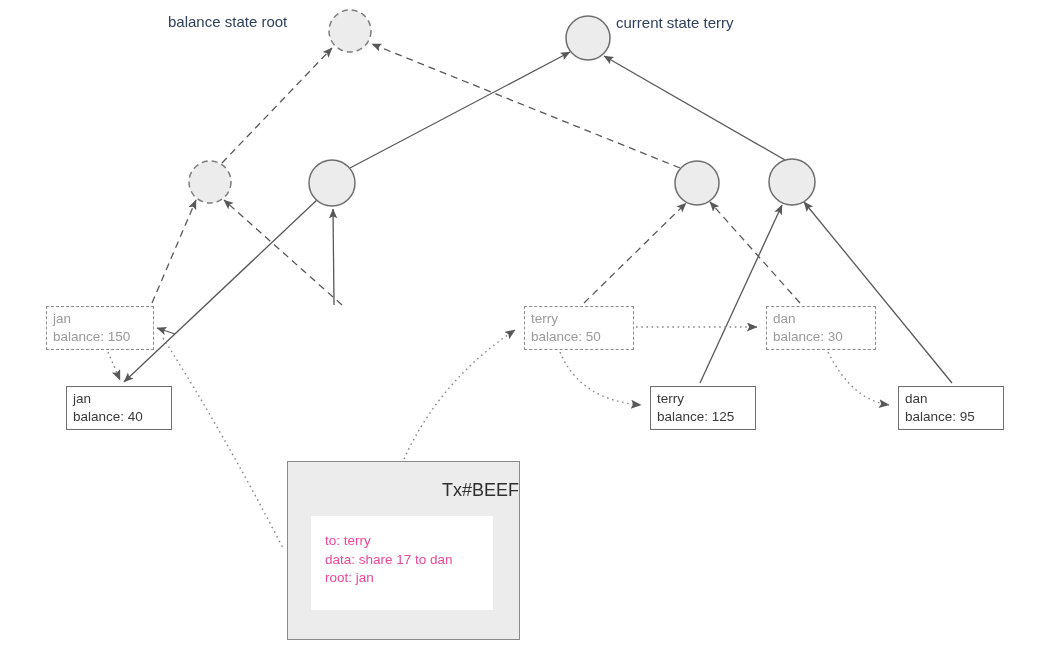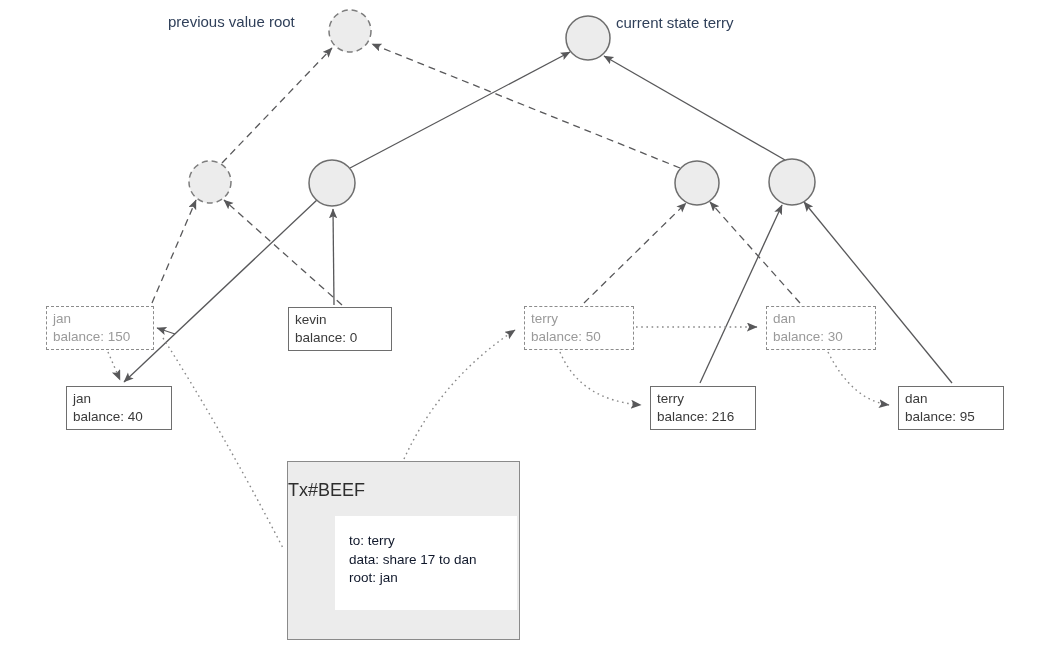--- a/index.html
+++ b/index.html
@@ -44,33 +44,32 @@
 
   .txbox{
     position:absolute;
     box-sizing:border-box;
     background:#ececec;
     border:1.4px solid #8a8a8a;
   }
   .tx-title{
     position:absolute;
     left:0;right:0;top:18px;
-    text-align:left;
+    text-align:right;
     font-size:18px;
     color:#2e2e2e;
   }
   .tx-inner{
     position:absolute;
     background:#ffffff;
     font-size:13.5px;
     line-height:18.5px;
-    color:#0f172a;
+    color:#ec4899;
     padding:16px 0 0 14px;
     box-sizing:border-box;
-    margin-left:24px;
   }
   .tx-inner .ln{white-space:nowrap;}
 </style>
 </head>
 <body>
 
 <div id="stage">
 
   <svg id="edges" viewBox="0 0 1042 658">
     <defs>
@@ -124,46 +123,42 @@
     <path d="M 404 459 Q 440 380 515 330" fill="none" stroke="#888888" stroke-width="1.4" stroke-dasharray="1.6,3.6" marker-end="url(#ah-dot)"></path>
 
     <circle cx="350" cy="31" r="21" fill="#ececec" stroke="#7d7d7d" stroke-width="1.5" stroke-dasharray="6,4"></circle>
     <circle cx="588" cy="38" r="22" fill="#ececec" stroke="#6e6e6e" stroke-width="1.5"></circle>
     <circle cx="210" cy="182" r="21" fill="#ececec" stroke="#7d7d7d" stroke-width="1.5" stroke-dasharray="6,4"></circle>
     <circle cx="332" cy="183" r="23" fill="#ececec" stroke="#6e6e6e" stroke-width="1.5"></circle>
     <circle cx="697" cy="183" r="22" fill="#ececec" stroke="#6e6e6e" stroke-width="1.5"></circle>
     <circle cx="792" cy="182" r="23" fill="#ececec" stroke="#6e6e6e" stroke-width="1.5"></circle>
   </svg>
 
-  <div class="root-label" style="left:168px;top:13px;">previous value root</div>
+  <div class="root-label" style="left:168px;top:13px;">balance state root</div>
   <div class="root-label" style="left:616px;top:14px;">current state terry</div>
 
   <div class="node-box prev" style="left:46px;top:306px;width:108px;height:44px;">
     <span class="ln">jan</span>
     <span class="ln">balance: 150</span>
   </div>
 
   <div class="node-box cur" style="left:66px;top:386px;width:106px;height:44px;">
     <span class="ln">jan</span>
     <span class="ln">balance: 40</span>
   </div>
 
-  <div class="node-box cur" style="left:288px;top:307px;width:104px;height:44px;">
-    <span class="ln">kevin</span>
-    <span class="ln">balance: 0</span>
-  </div>
 
   <div class="node-box prev" style="left:524px;top:306px;width:110px;height:44px;">
     <span class="ln">terry</span>
     <span class="ln">balance: 50</span>
   </div>
 
   <div class="node-box cur" style="left:650px;top:386px;width:106px;height:44px;">
     <span class="ln">terry</span>
-    <span class="ln">balance: 216</span>
+    <span class="ln">balance: 125</span>
   </div>
 
   <div class="node-box prev" style="left:766px;top:306px;width:110px;height:44px;">
     <span class="ln">dan</span>
     <span class="ln">balance: 30</span>
   </div>
 
   <div class="node-box cur" style="left:898px;top:386px;width:106px;height:44px;">
     <span class="ln">dan</span>
     <span class="ln">balance: 95</span>

